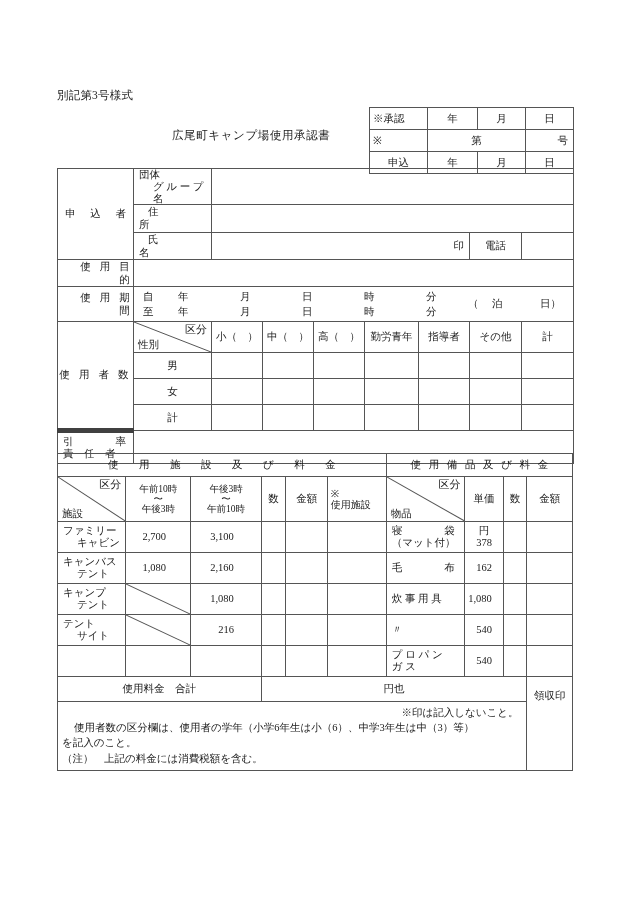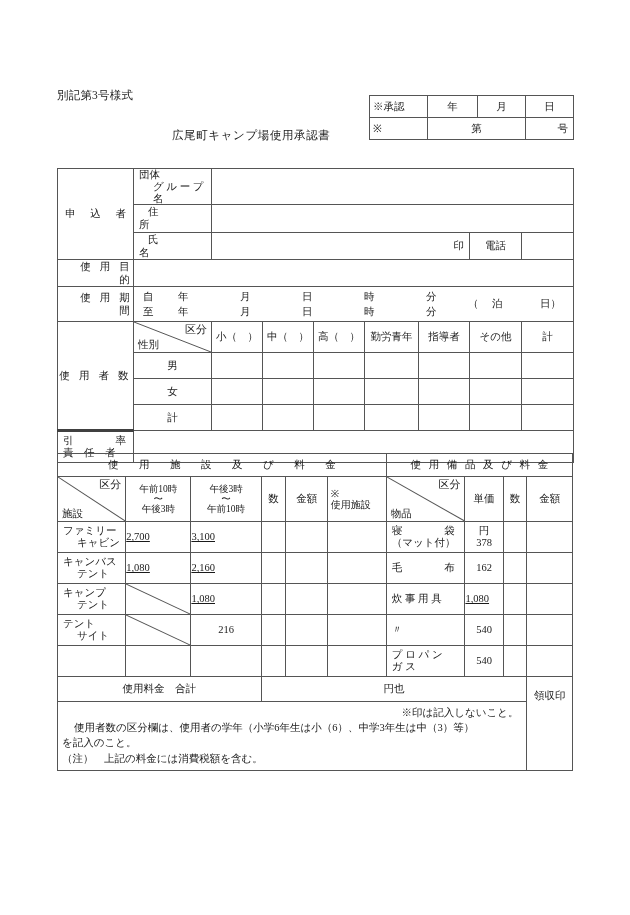--- a/index.html
+++ b/index.html
@@ -57,21 +57,21 @@
   
   .sp1 { letter-spacing: 3.2px; text-indent: 3.2px; text-align: right; }
   .sp2 { letter-spacing: 6px; text-indent: 6px; }
   .sp3 { letter-spacing: 9px; text-indent: 9px; }
   .l { text-align: left; padding-left: 5px; }
   .r { text-align: right; padding-right: 5px; }
 
   
   .approval {
     position: absolute;
-    left: 369px; top: 95px;
+    left: 369px; top: 107px;
     width: 204px;
   }
   .approval td { height: 21px; }
   .approval .lbl { text-align: left; padding-left: 3px; }
 
   
   .mainform {
     position: absolute;
     left: 57px; top: 168px;
     width: 516px;
@@ -131,21 +131,21 @@
 
   
   .feewrap {
     position: absolute;
     left: 57px; top: 453px;
     width: 516px;
   }
   .feewrap td { height: 22px; }
   .sect-title { letter-spacing: 5px; text-indent: 5px; font-size: 10.5px; }
   .sect-title-sm { letter-spacing: 2.5px; text-indent: 2.5px; font-size: 10.5px; }
-  .num { text-align: left; padding-right: 8px; text-decoration: underline; }
+  .num { text-align: center; padding-right: 8px; }
   .hdr-3 {
     line-height: 1.08;
     font-size: 9.5px;
   }
   .hdr-2 {
     line-height: 1.15;
     font-size: 10px;
     text-align: left;
     padding-left: 3px;
   }
@@ -180,20 +180,26 @@
       <tr>
         <td class="lbl">※承認</td>
         <td>年</td>
         <td>月</td>
         <td>日</td>
       </tr>
       <tr>
         <td class="lbl">※</td>
         <td colspan="2">第</td>
         <td class="r">号</td>
+      </tr>
+      <tr>
+        <td>申込</td>
+        <td>年</td>
+        <td>月</td>
+        <td>日</td>
       </tr>
     </tbody>
   </table>
 
   <table class="mainform">
     <colgroup>
       <col style="width:76px">
       <col style="width:78px">
       <col style="width:51px">
         <col style="width:51px">
@@ -267,21 +273,21 @@
               <td>日</td>
               <td>時</td>
               <td>分</td>
             </tr>
           </tbody>
             </table>
         </td>
       </tr>
 
       <tr>
-        <td rowspan="4" style="border-bottom:3px solid #404040">
+        <td rowspan="4" style="border-bottom:5px solid #404040">
           <span class="sp1">使 用 者 数</span>
         </td>
         <td class="diag" style="height:30px">
           <svg viewBox="0 0 78 30" preserveAspectRatio="none">
             <line x1="0" y1="0" x2="78" y2="30" stroke="#555" stroke-width="1"></line>
           </svg>
           <span class="tr">区分</span>
           <span class="bl">性別</span>
         </td>
         <td>小（　）</td>

